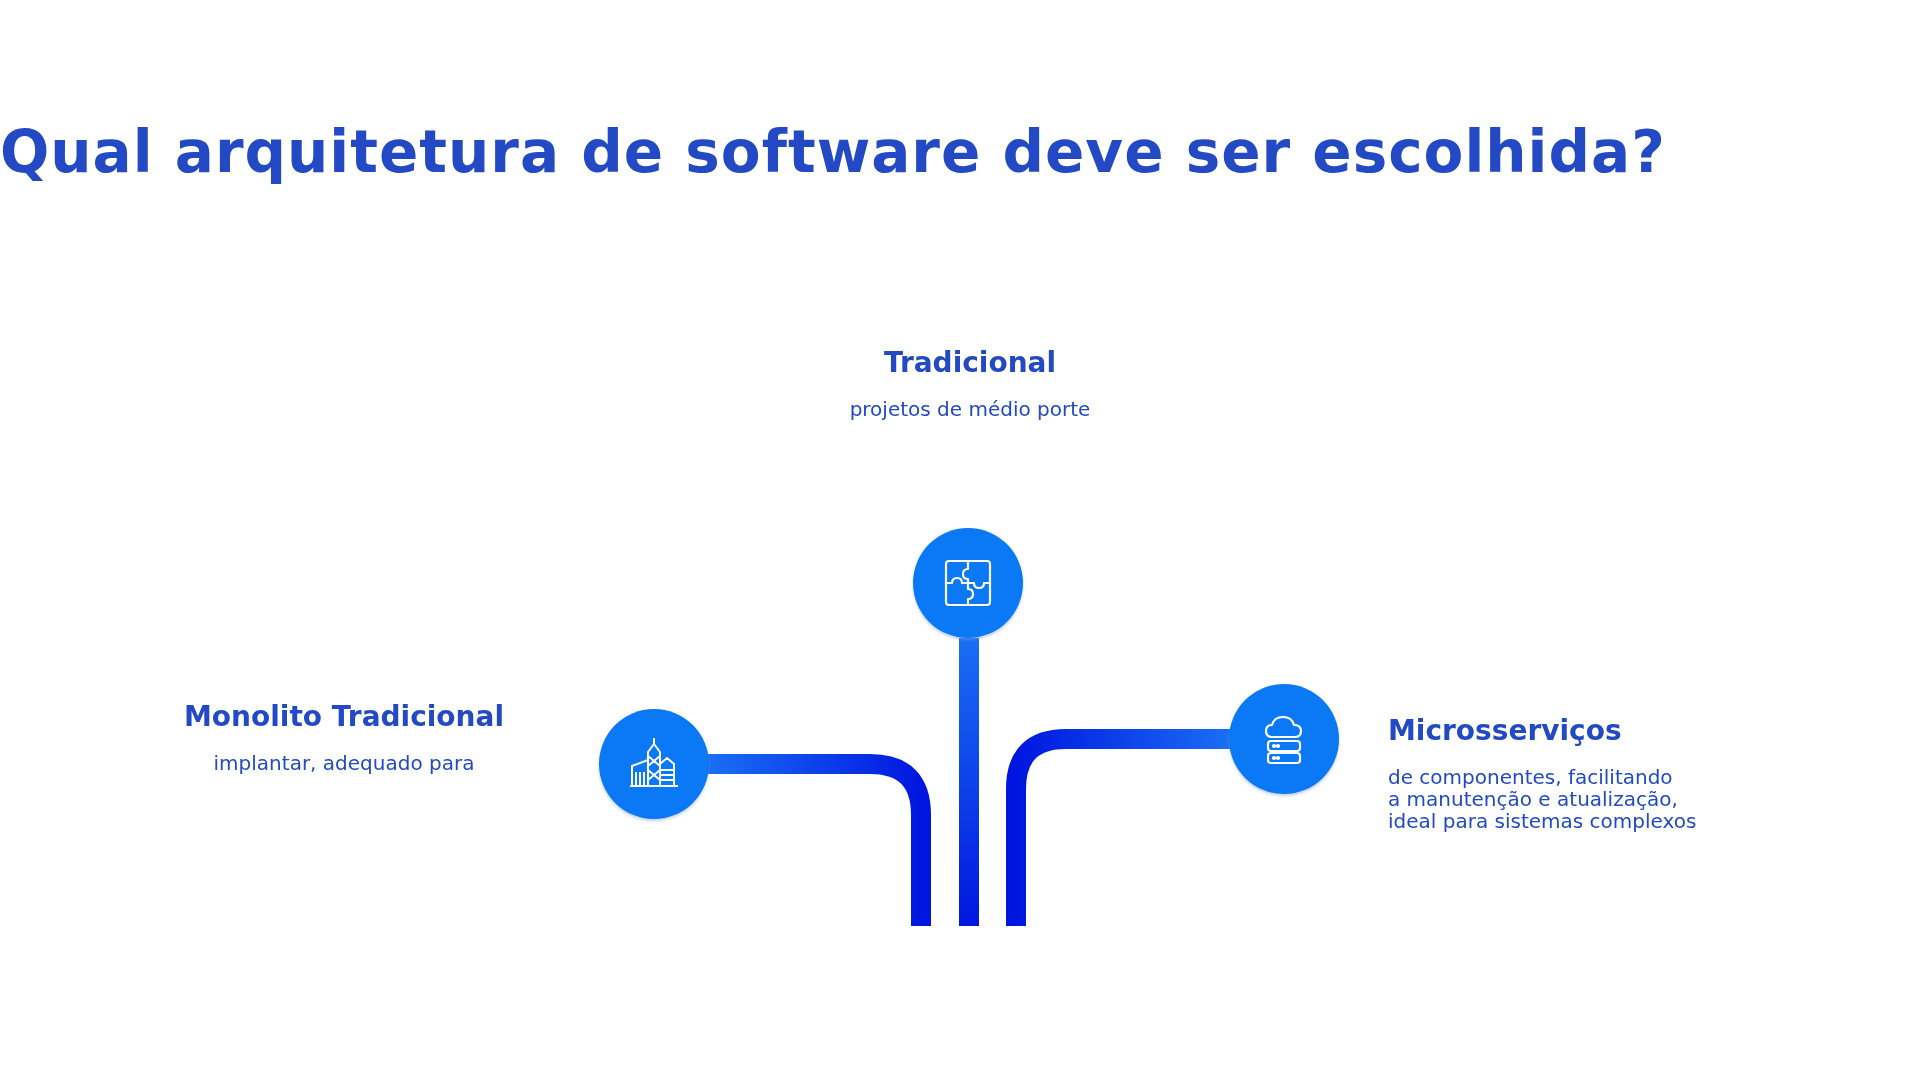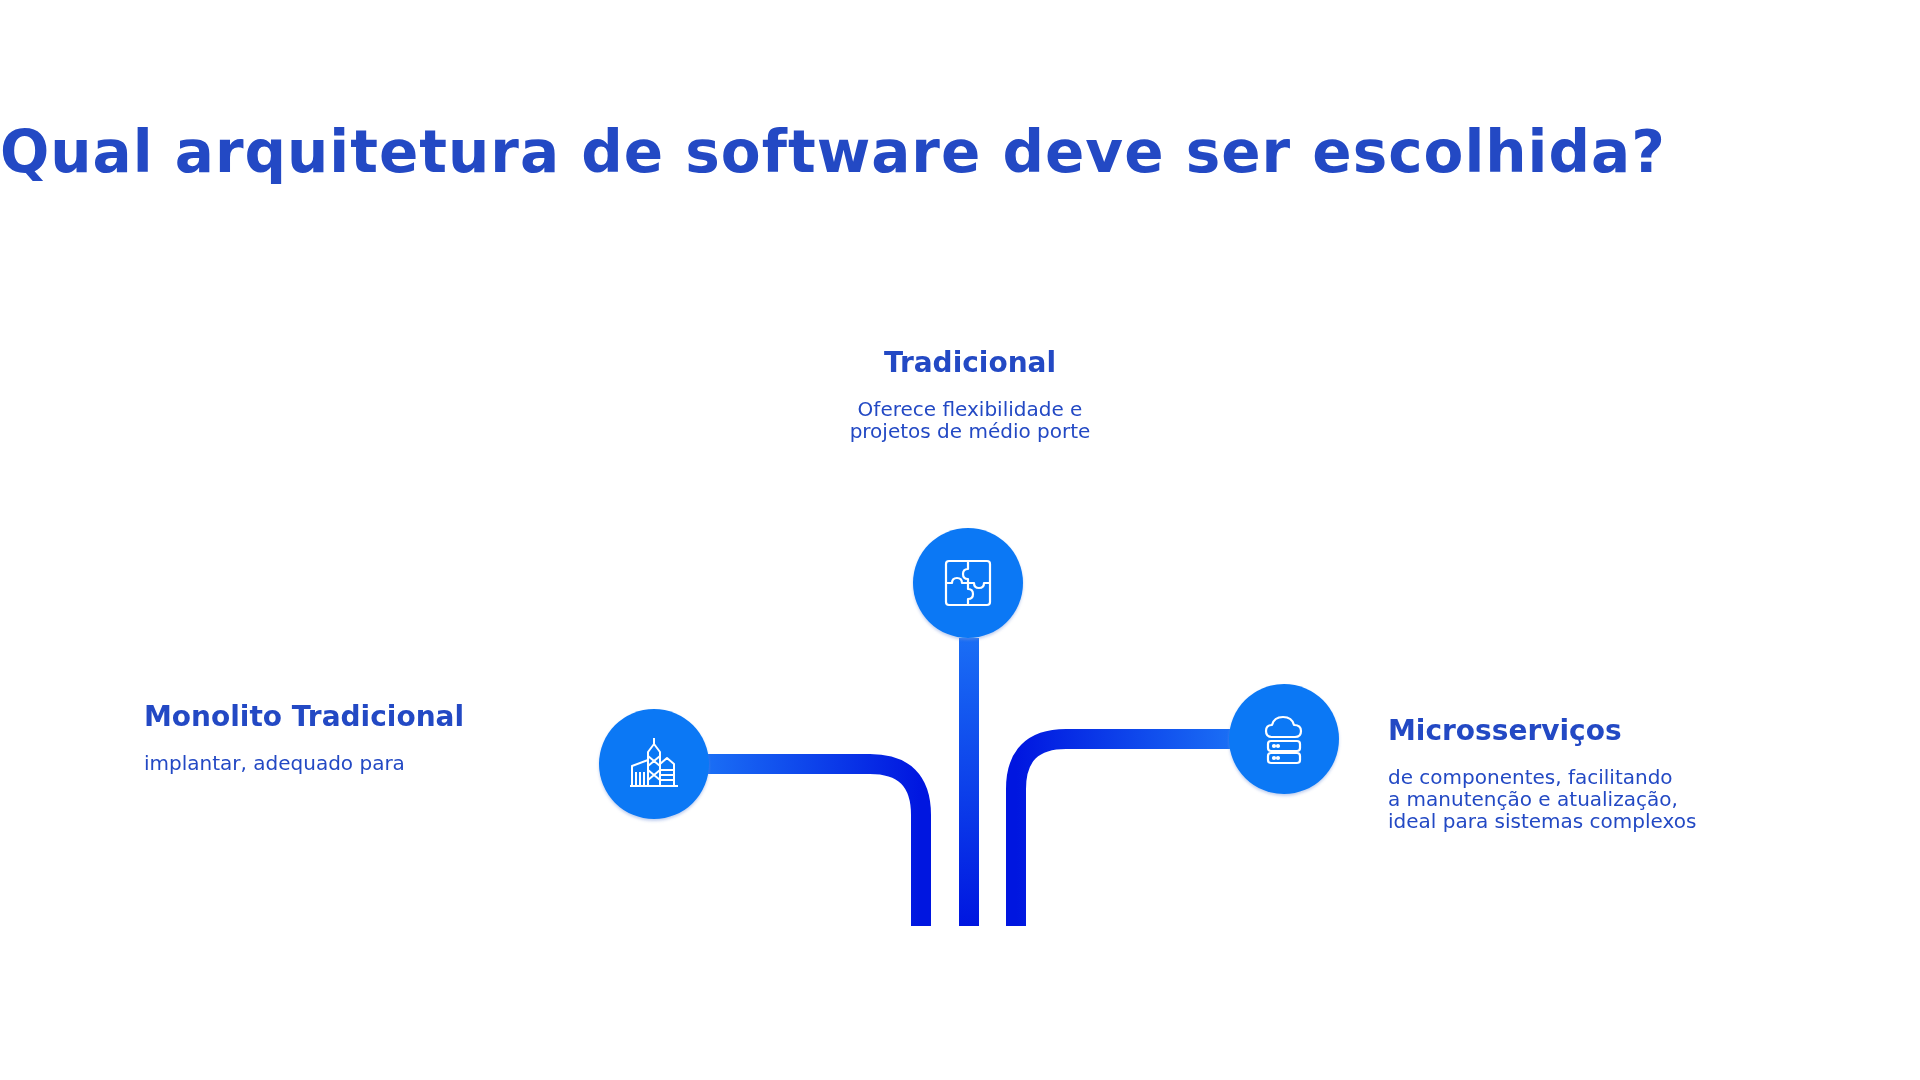--- a/index.html
+++ b/index.html
@@ -7,21 +7,21 @@
          font-family: "Liberation Sans", "DejaVu Sans", sans-serif; color: #2349c4; }
   .title { position: absolute; left: 0; width: 1920px; top: 118px; text-align: left;
            font-family: "DejaVu Sans", sans-serif; font-weight: bold; font-size: 58px;
            letter-spacing: 1px; color: #2349c4; margin: 0; }
   .heading { position: absolute; font-family: "DejaVu Sans", sans-serif; font-weight: bold;
              font-size: 28px; color: #2349c4; margin: 0; white-space: nowrap; }
   .desc { position: absolute; font-family: "DejaVu Sans", sans-serif; font-size: 20px;
           line-height: 22px; color: #2349c4; margin: 0; }
   .desc span { display: block; white-space: nowrap; }
   .center { text-align: center; }
-  .right { text-align: left; }
+  .right { text-align: center; }
   .left { text-align: left; margin-top: 16px; }
   .circle { position: absolute; width: 110px; height: 110px; border-radius: 50%;
             background: #0b78f5; box-shadow: 0 2px 3px rgba(120,150,220,0.45);
             display: flex; align-items: center; justify-content: center; }
   .circle svg { width: 64px; height: 64px; }
   svg.connectors { position: absolute; left: 0; top: 0; }
 </style>
 </head>
 <body>
 
@@ -45,21 +45,20 @@
 
   <rect x="959" y="638" width="20" height="288" fill="url(#gv)"></rect>
 
   <path d="M 708 764 L 870 764 Q 921 764 921 815 L 921 926" fill="none" stroke="url(#gl)" stroke-width="20"></path>
 
   <path d="M 1230 739 L 1066 739 Q 1016 739 1016 789 L 1016 926" fill="none" stroke="url(#gr)" stroke-width="20"></path>
 </svg>
 
 <h2 class="heading center" style="left:760px; width:420px; top:346px;">Tradicional</h2>
 <div class="desc center" style="left:760px; width:420px; top:398px;">
-  <span>Oferece flexibilidade e</span>
   <span>projetos de médio porte</span>
 </div>
 <div class="circle" style="left:913px; top:528px;">
   <svg viewBox="0 0 64 64" fill="none" stroke="#ffffff" stroke-width="2.2" stroke-linejoin="round">
     <rect x="10" y="10" width="44" height="44" rx="3"></rect>
     <path d="M32 10 v8 q-5 0 -5 5 q0 5 5 5 v4"></path>
     <path d="M32 32 v6 q5 0 5 5 q0 5 -5 5 v6"></path>
     <path d="M10 32 h6 q0 -5 5 -5 q5 0 5 5 h6"></path>
     <path d="M32 32 h6 q0 5 5 5 q5 0 5 -5 h6"></path>
   </svg>

